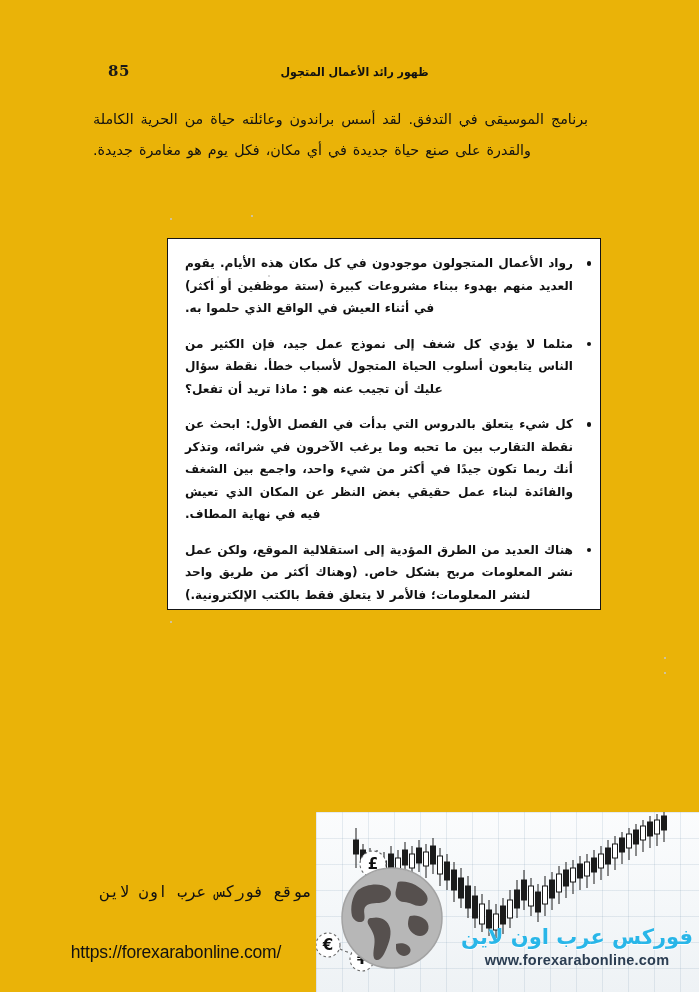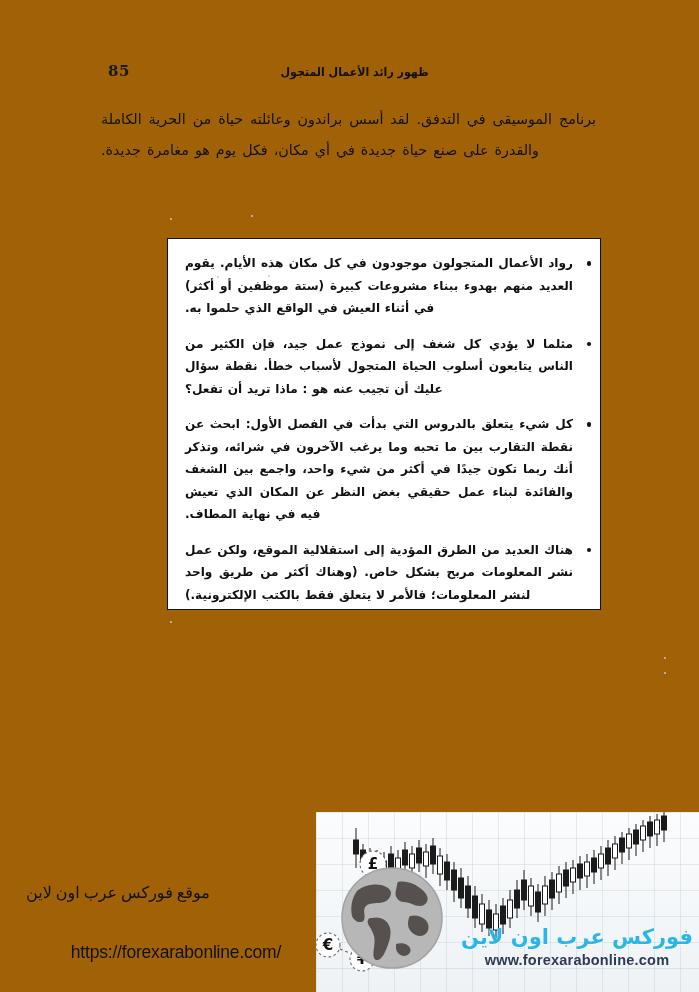--- a/index.html
+++ b/index.html
@@ -12,21 +12,21 @@
     height: 992px;
     position: relative;
     overflow: hidden;
     font-family: "DejaVu Sans", "Liberation Sans", sans-serif;
     color: #000000;
   }
 
   .page {
     position: absolute;
     inset: 0;
-    background: #a16207;
+    background: #eab308;
   }
 
   
   .header {
     position: absolute;
     top: 62px;
     left: 100px;
     right: 90px;
     height: 22px;
   }
@@ -51,21 +51,21 @@
     font-weight: bold;
     font-size: 11.5px;
     color: #111111;
     transform: scaleX(0.96);
   }
 
   
   .body-paragraph {
     position: absolute;
     top: 104px;
-    left: 101px;
+    left: 93px;
     width: 495px;
     direction: rtl;
     text-align: justify;
     text-align-last: left;
     font-family: "DejaVu Sans", "Liberation Sans", sans-serif;
     font-size: 14.3px;
     line-height: 31px;
     color: #111111;
     word-spacing: 1.5px;
   }
@@ -137,22 +137,22 @@
   
   .site-credit {
     position: absolute;
     left: 26px;
     bottom: 28px;
     width: 300px;
     color: #111111;
   }
   .site-credit-ar {
     direction: rtl;
-    text-align: left;
-    font-family: Liberation Serif, serif;
+    text-align: right;
+    font-family: Liberation Mono, monospace;
     font-size: 16px;
     line-height: 22px;
     padding-right: 14px;
   }
   .site-credit-url {
     text-align: center;
     font-family: "Liberation Sans", "DejaVu Sans", sans-serif;
     font-size: 17.5px;
     line-height: 24px;
     letter-spacing: -0.2px;

